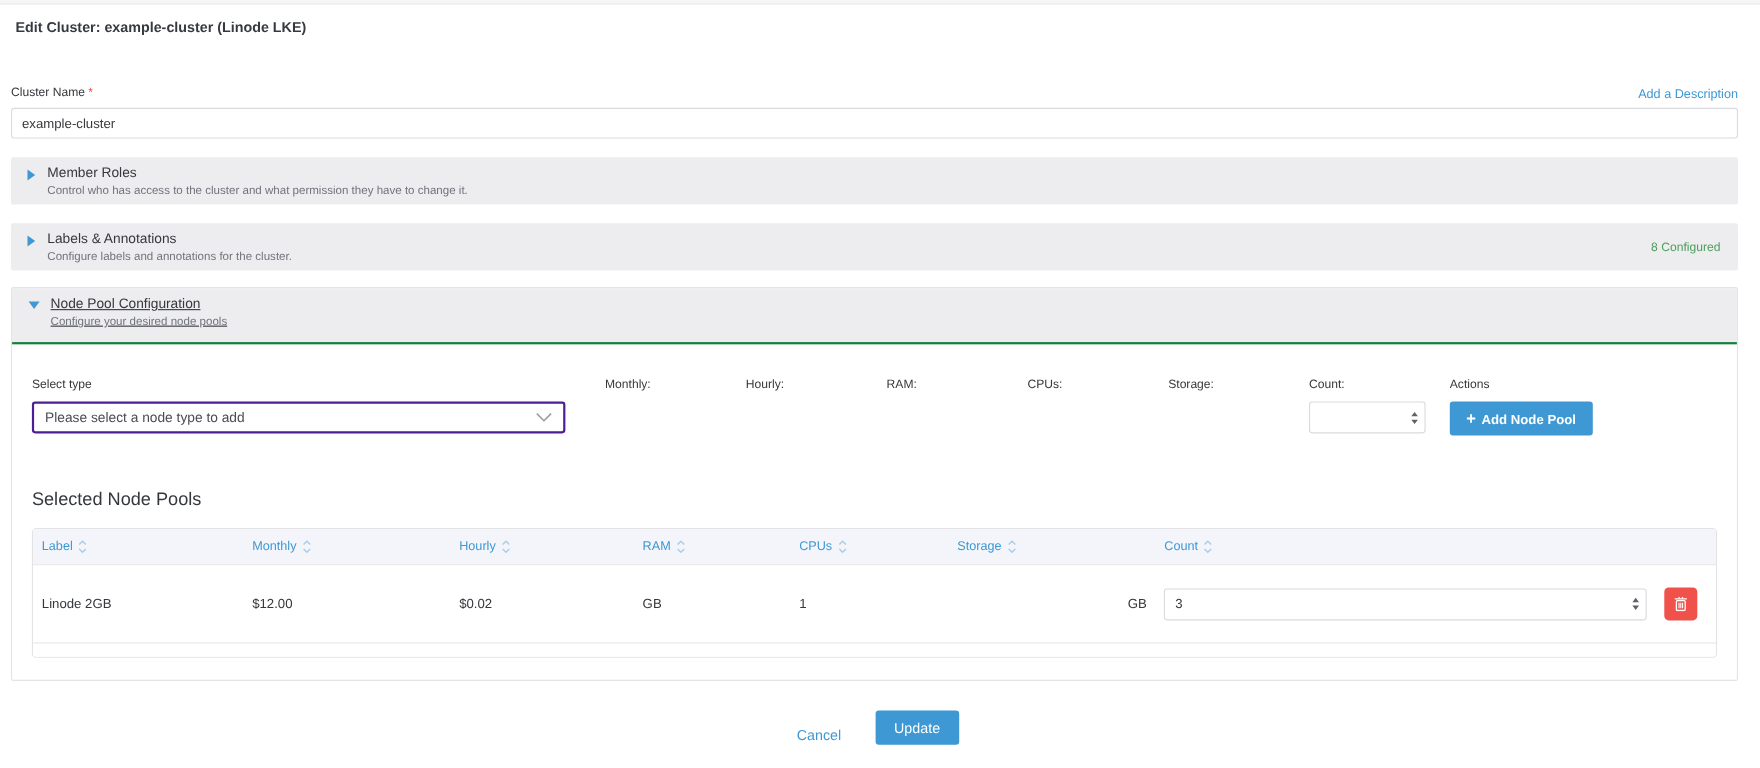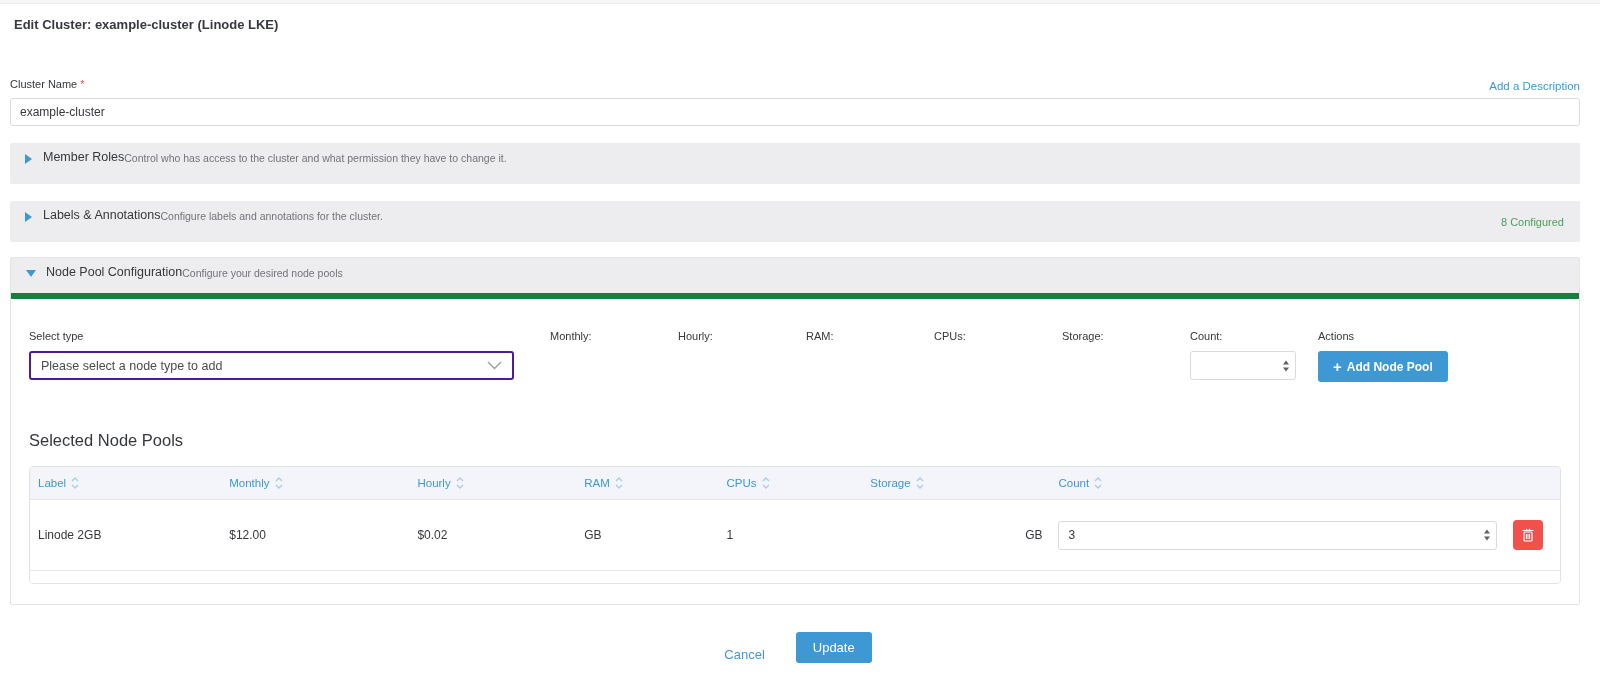--- a/index.html
+++ b/index.html
@@ -30,29 +30,29 @@
     padding:7px 16px 7px 15px; display:flex; align-items:flex-start; min-height:41px; cursor:pointer;
   }
   .caret-right {
     width:0; height:0; border-top:5px solid transparent; border-bottom:5px solid transparent;
     border-left:7px solid #3d98d3; margin:4px 11px 0 0; flex:none;
   }
   .caret-down {
     width:0; height:0; border-left:5px solid transparent; border-right:5px solid transparent;
     border-top:7px solid #3d98d3; margin:5px 10px 0 -1px; flex:none;
   }
-  .acc-text { display:flex; flex-direction:row; }
+  .acc-text { display:flex; flex-direction:column; }
   .acc-title { font-size:12.5px; color:#35383c; line-height:15px; }
   .acc-desc { font-size:10.5px; color:#72747c; margin-top:2px; line-height:12px; }
   .acc-badge { margin-left:auto; font-size:11px; color:#4d9e5c; align-self:center; }
 
   .section { border:1px solid #e4e4e7; border-radius:2px; margin-top:15px; background:#fff; }
   .section-header {
-    background:#ededef; padding:7px 16px 7px 16px; display:flex; align-items:flex-start;
-    min-height:41px; cursor:pointer; border-bottom:6px solid #15803d;
+    background:#ededef; padding:7px 16px 13px 16px; display:flex; align-items:flex-start;
+    min-height:41px; cursor:pointer; border-bottom:2px solid #15803d;text-decoration:underline;
   }
   .section-body { padding:31px 18px 20px 18px; }
 
   .pool-form { display:flex; align-items:flex-start; }
   .form-col { display:flex; flex-direction:column; }
   .col-select { width:485px; margin-right:36px; flex:none; }
   .col-info { width:128px; flex:none;justify-content:flex-end; }
   .form-label { font-size:11px; color:#35383c; margin-bottom:8px; line-height:13px; }
   .select-box {
     height:29px; border:2px solid #4c1d95; border-radius:3px; background:#fff;

